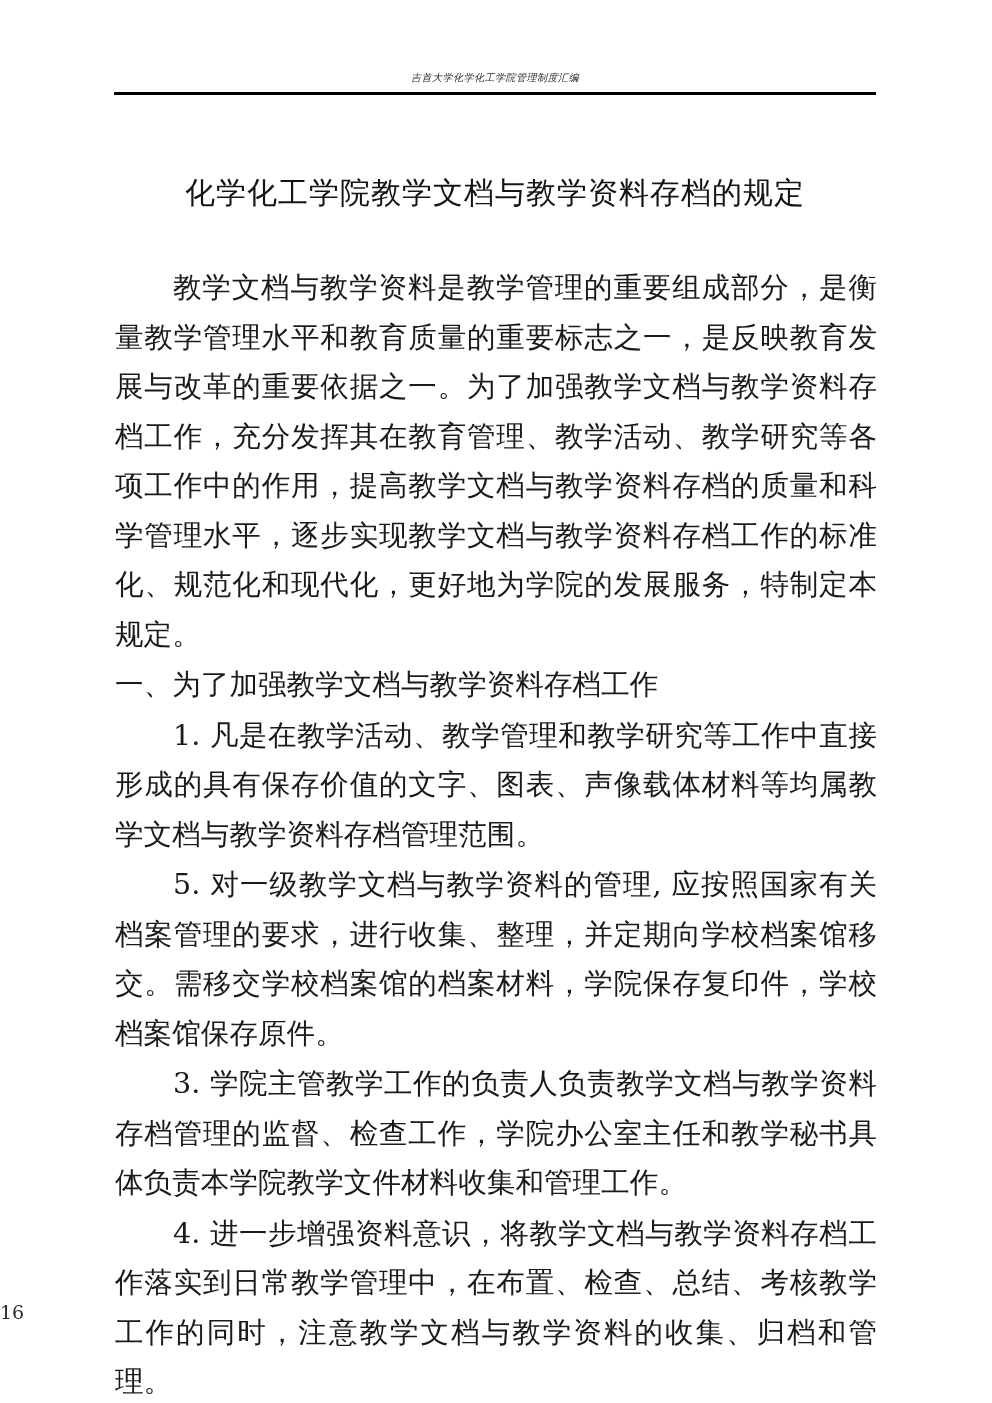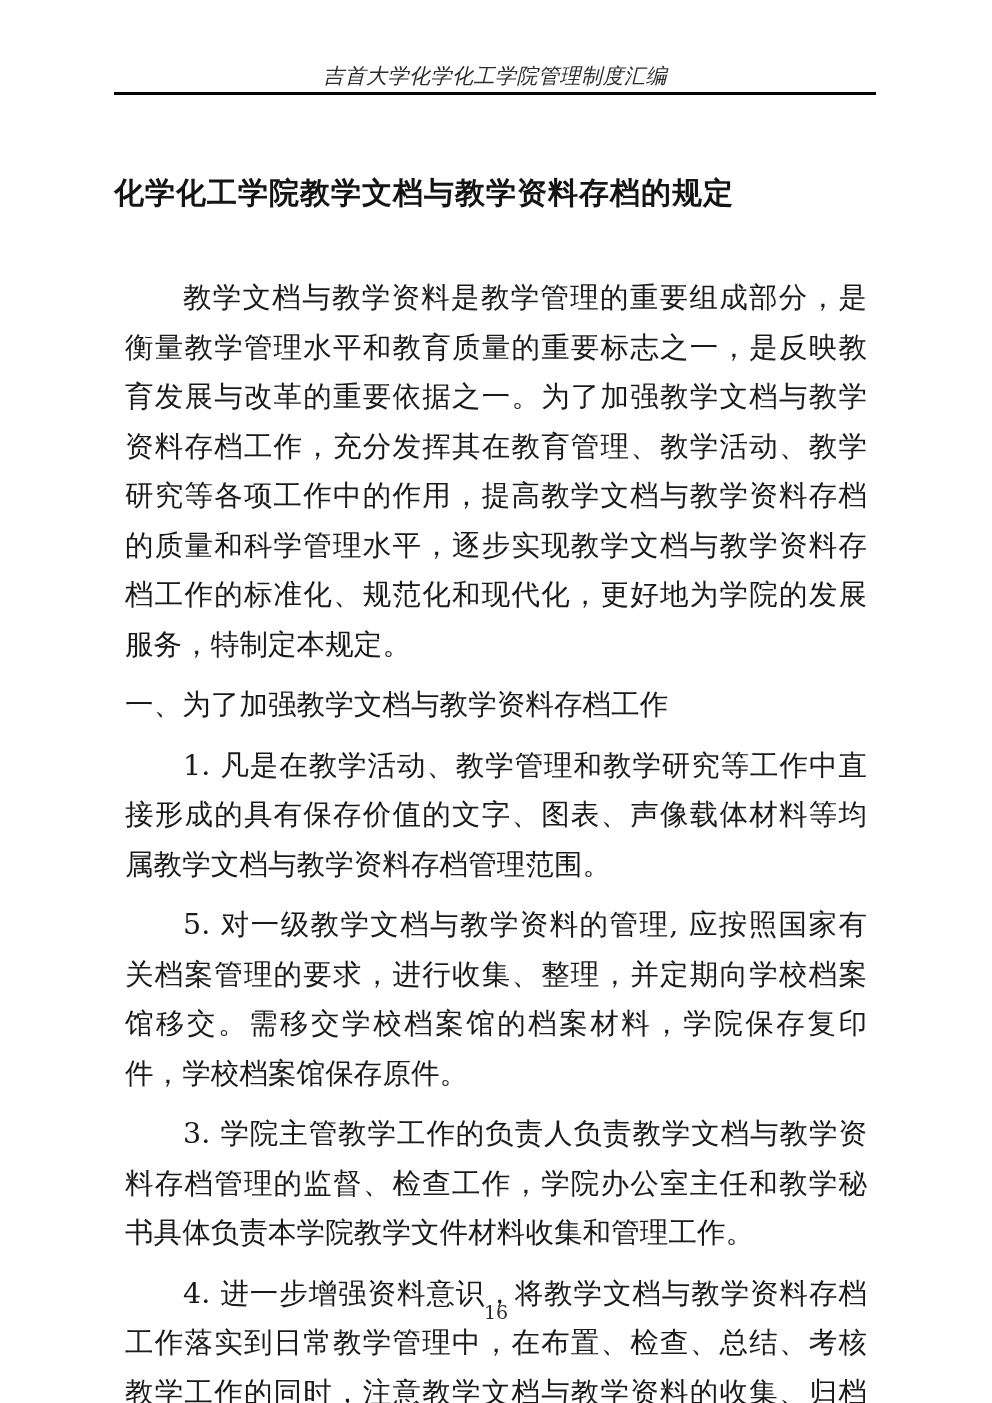--- a/index.html
+++ b/index.html
@@ -29,82 +29,81 @@
     position: absolute;
     left: 114px;
     top: 66px;
     width: 762px;
     text-align: center;
   }
   .header-text {
     display: inline-block;
     font-family: "DejaVu Serif", "Liberation Serif", serif;
     font-style: italic;
-    font-size: 21px;
+    font-size: 10px;
     letter-spacing: 0.5px;
     color: #2b2b2b;
     line-height: 20px;
     white-space: nowrap;
   }
   .header-rule {
     position: absolute;
     left: 114px;
     top: 92px;
     width: 762px;
     height: 3px;
     background: #000000;
   }
 
   
   .doc-title {
     position: absolute;
     left: 114px;
     top: 172px;
     width: 762px;
+    text-align: center;
     font-size: 30px;
     line-height: 42px;
     letter-spacing: 1px;
     color: #141414;
     white-space: nowrap;
-    font-weight: bold;
   }
 
   
   .body-block {
     position: absolute;
     left: 114px;
     top: 262px;
     width: 764px;
   }
   .para {
     font-size: 28.5px;
     line-height: 49.5px;
     text-align: justify;
     text-justify: inter-ideograph;
     letter-spacing: 0.1px;
     color: #1a1a1a;
-    margin: 11px;
+    margin: 1px;
   }
   .para.indent {
     text-indent: 58px;
   }
   .para.flush {
     text-indent: 0;
   }
   .para.item {
     text-indent: 58px;
   }
 
   
   .page-number {
     position: absolute;
     left: 0;
     top: 1300px;
     width: 992px;
-    text-align: center;
     font-size: 19px;
     line-height: 24px;
     color: #2a2a2a;
   }
 </style>
 </head>
 <body>
 
 <div class="page">
 

